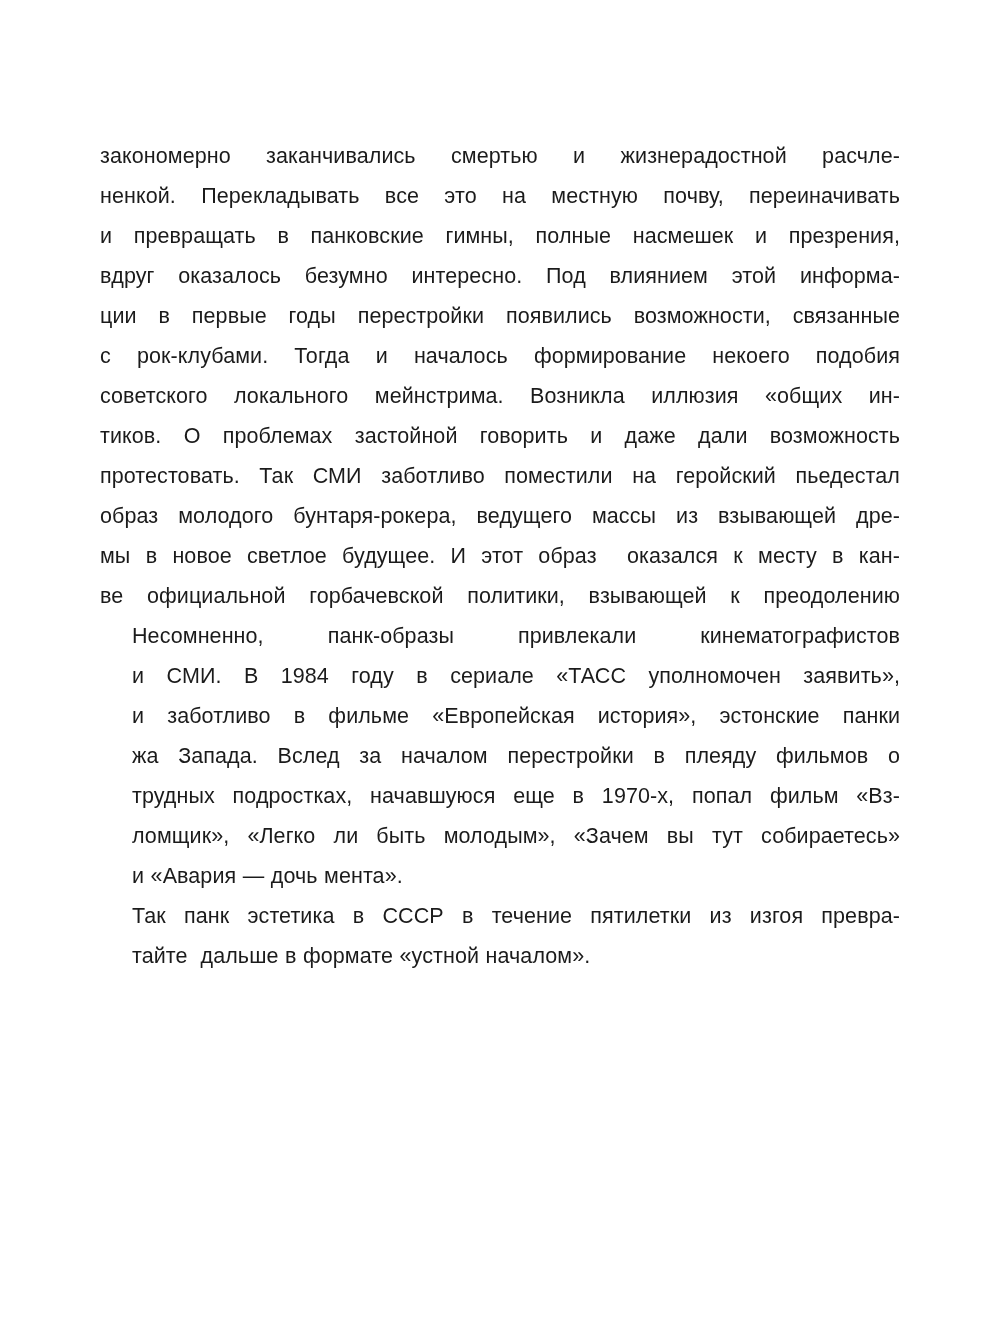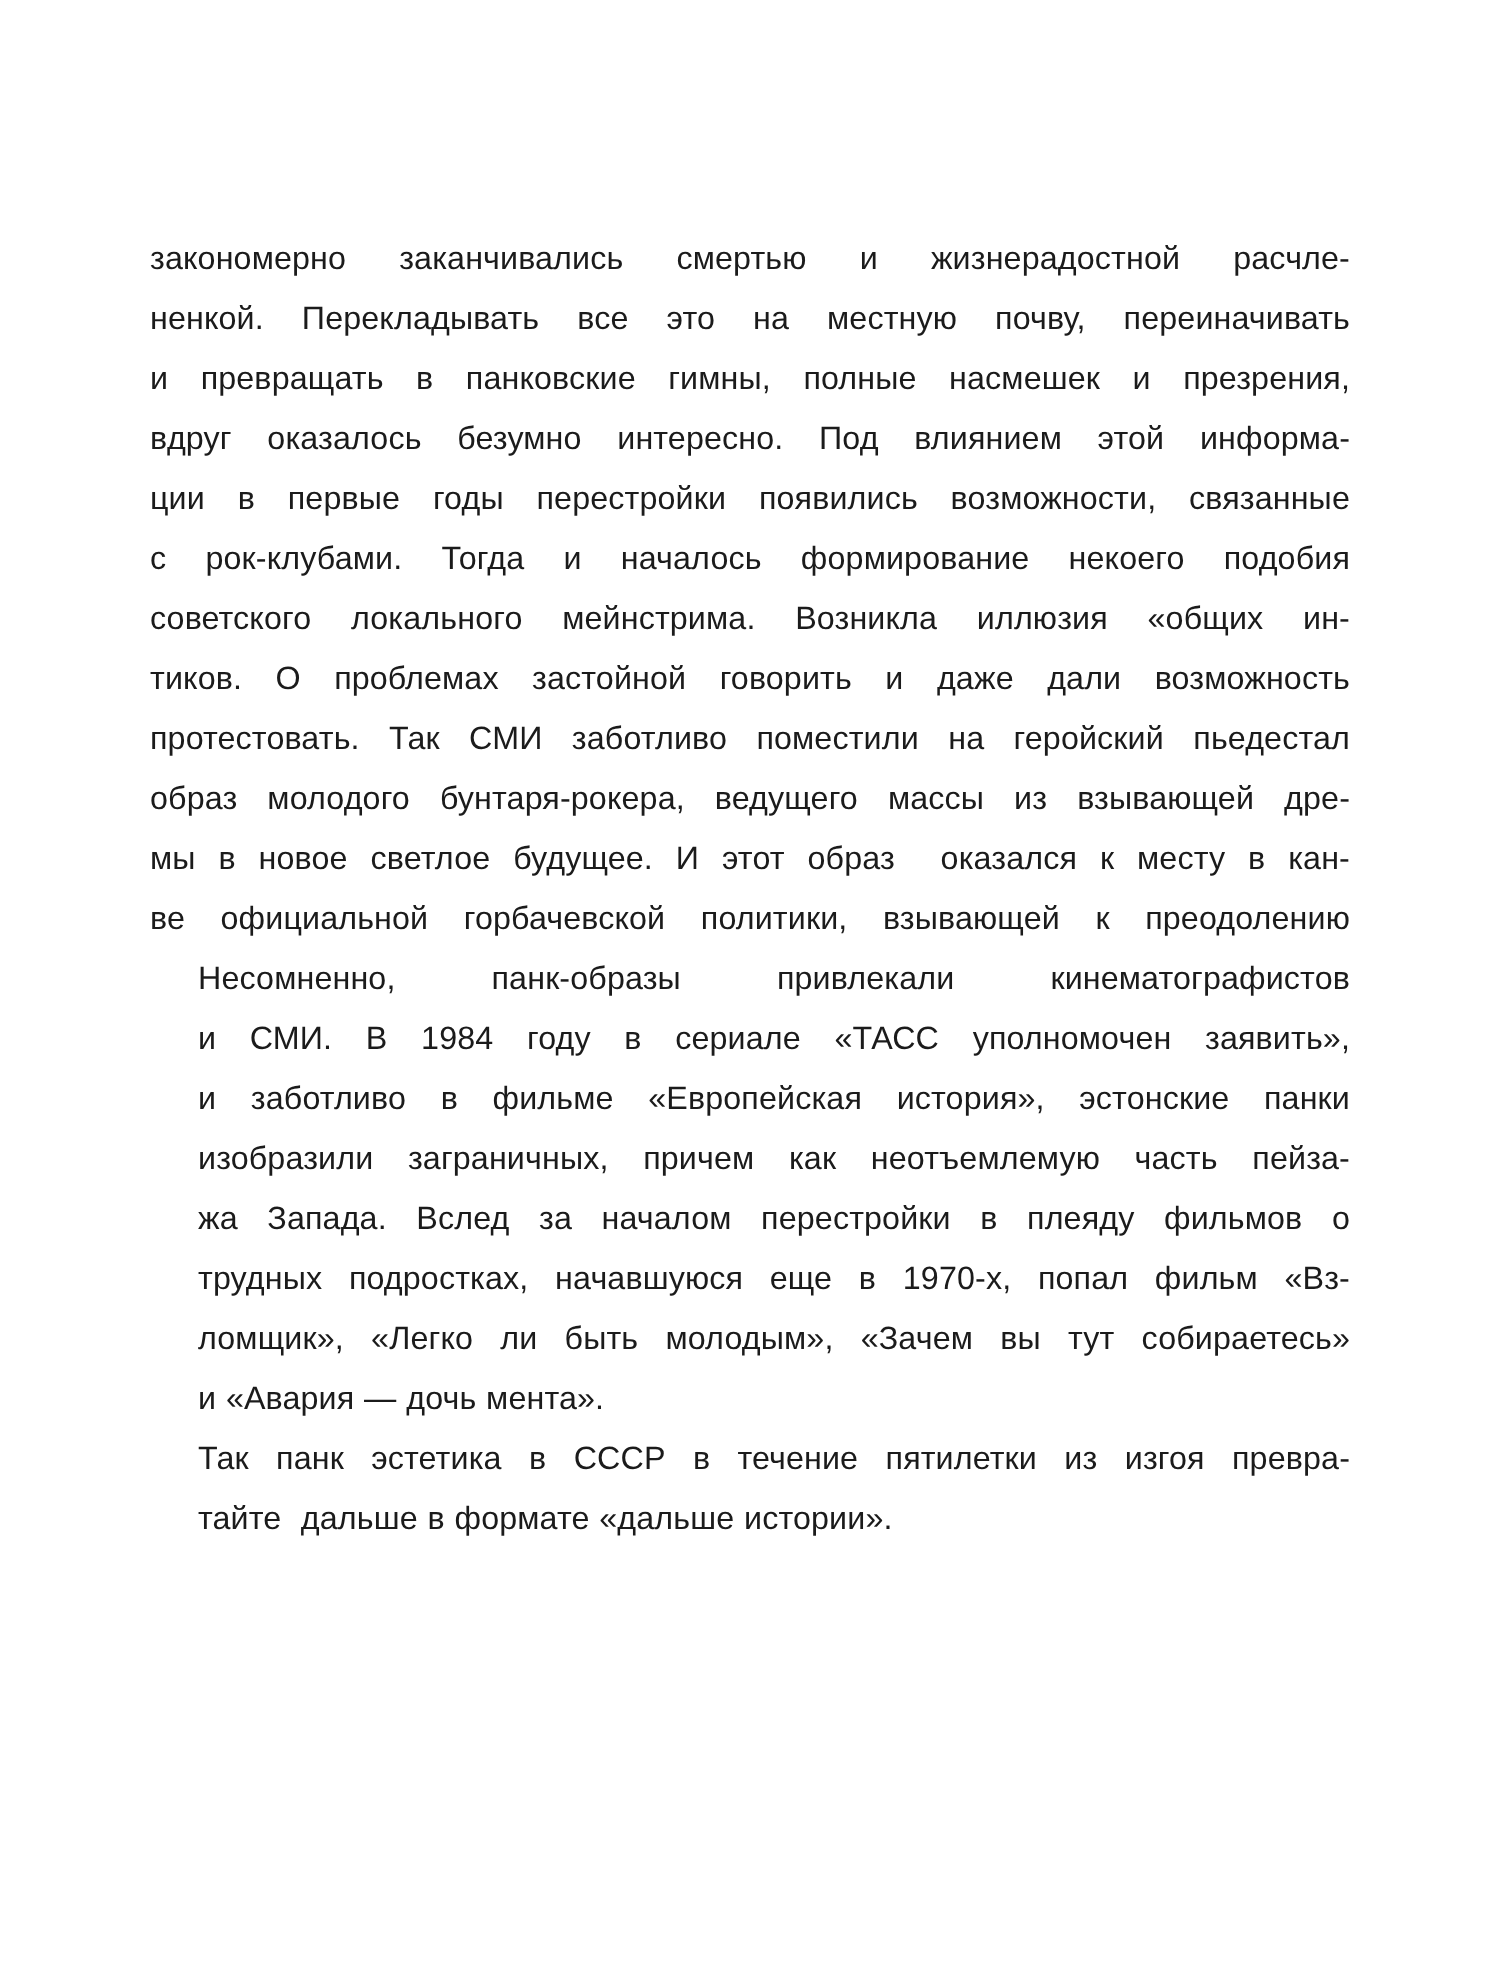--- a/index.html
+++ b/index.html
@@ -14,21 +14,21 @@
     width: 999px;
     height: 1317px;
     background: #ffffff;
     overflow: hidden;
     box-sizing: border-box;
   }
 
   .text-column {
     position: absolute;
     left: 100px;
-    top: 152px;
+    top: 136px;
     width: 800px;
   }
 
   .para {
     margin: 0;
     font-family: "Liberation Sans", "DejaVu Sans", sans-serif;
     font-size: 21.5px;
     line-height: 40px;
     color: #1b1b1b;
     text-align: justify;
@@ -76,24 +76,23 @@
         <span class="line">тиков. О проблемах застойной говорить и даже дали возможность</span>
         <span class="line">протестовать. Так СМИ заботливо поместили на геройский пьедестал</span>
         <span class="line">образ молодого бунтаря-рокера, ведущего массы из взывающей дре-</span>
         <span class="line">мы в новое светлое будущее. И этот образ  оказался к месту в кан-</span>
         <span class="line">ве официальной горбачевской политики, взывающей к преодолению</span>
       </p>
       <p class="para indented">
         <span class="line first-of-para">Несомненно, панк-образы привлекали кинематографистов</span>
         <span class="line">и СМИ. В 1984 году в сериале «ТАСС уполномочен заявить»,</span>
         <span class="line">и заботливо в фильме «Европейская история», эстонские панки</span>
-        <span class="line">изобразили заграничных, причем как неотъемлемую часть пейза-</span>
         <span class="line">жа Запада. Вслед за началом перестройки в плеяду фильмов о</span>
         <span class="line">трудных подростках, начавшуюся еще в 1970-х, попал фильм «Вз-</span>
         <span class="line">ломщик», «Легко ли быть молодым», «Зачем вы тут собираетесь»</span>
         <span class="line last">и «Авария — дочь мента».</span>
       </p>
       <p class="para indented">
         <span class="line first-of-para">Так панк эстетика в СССР в течение пятилетки из изгоя превра-</span>
-        <span class="line last">тайте  дальше в формате «дальше истории».</span>
+        <span class="line last">тайте  дальше в формате «устной началом».</span>
       </p>
     </div>
 </div>
 
 </body></html>

